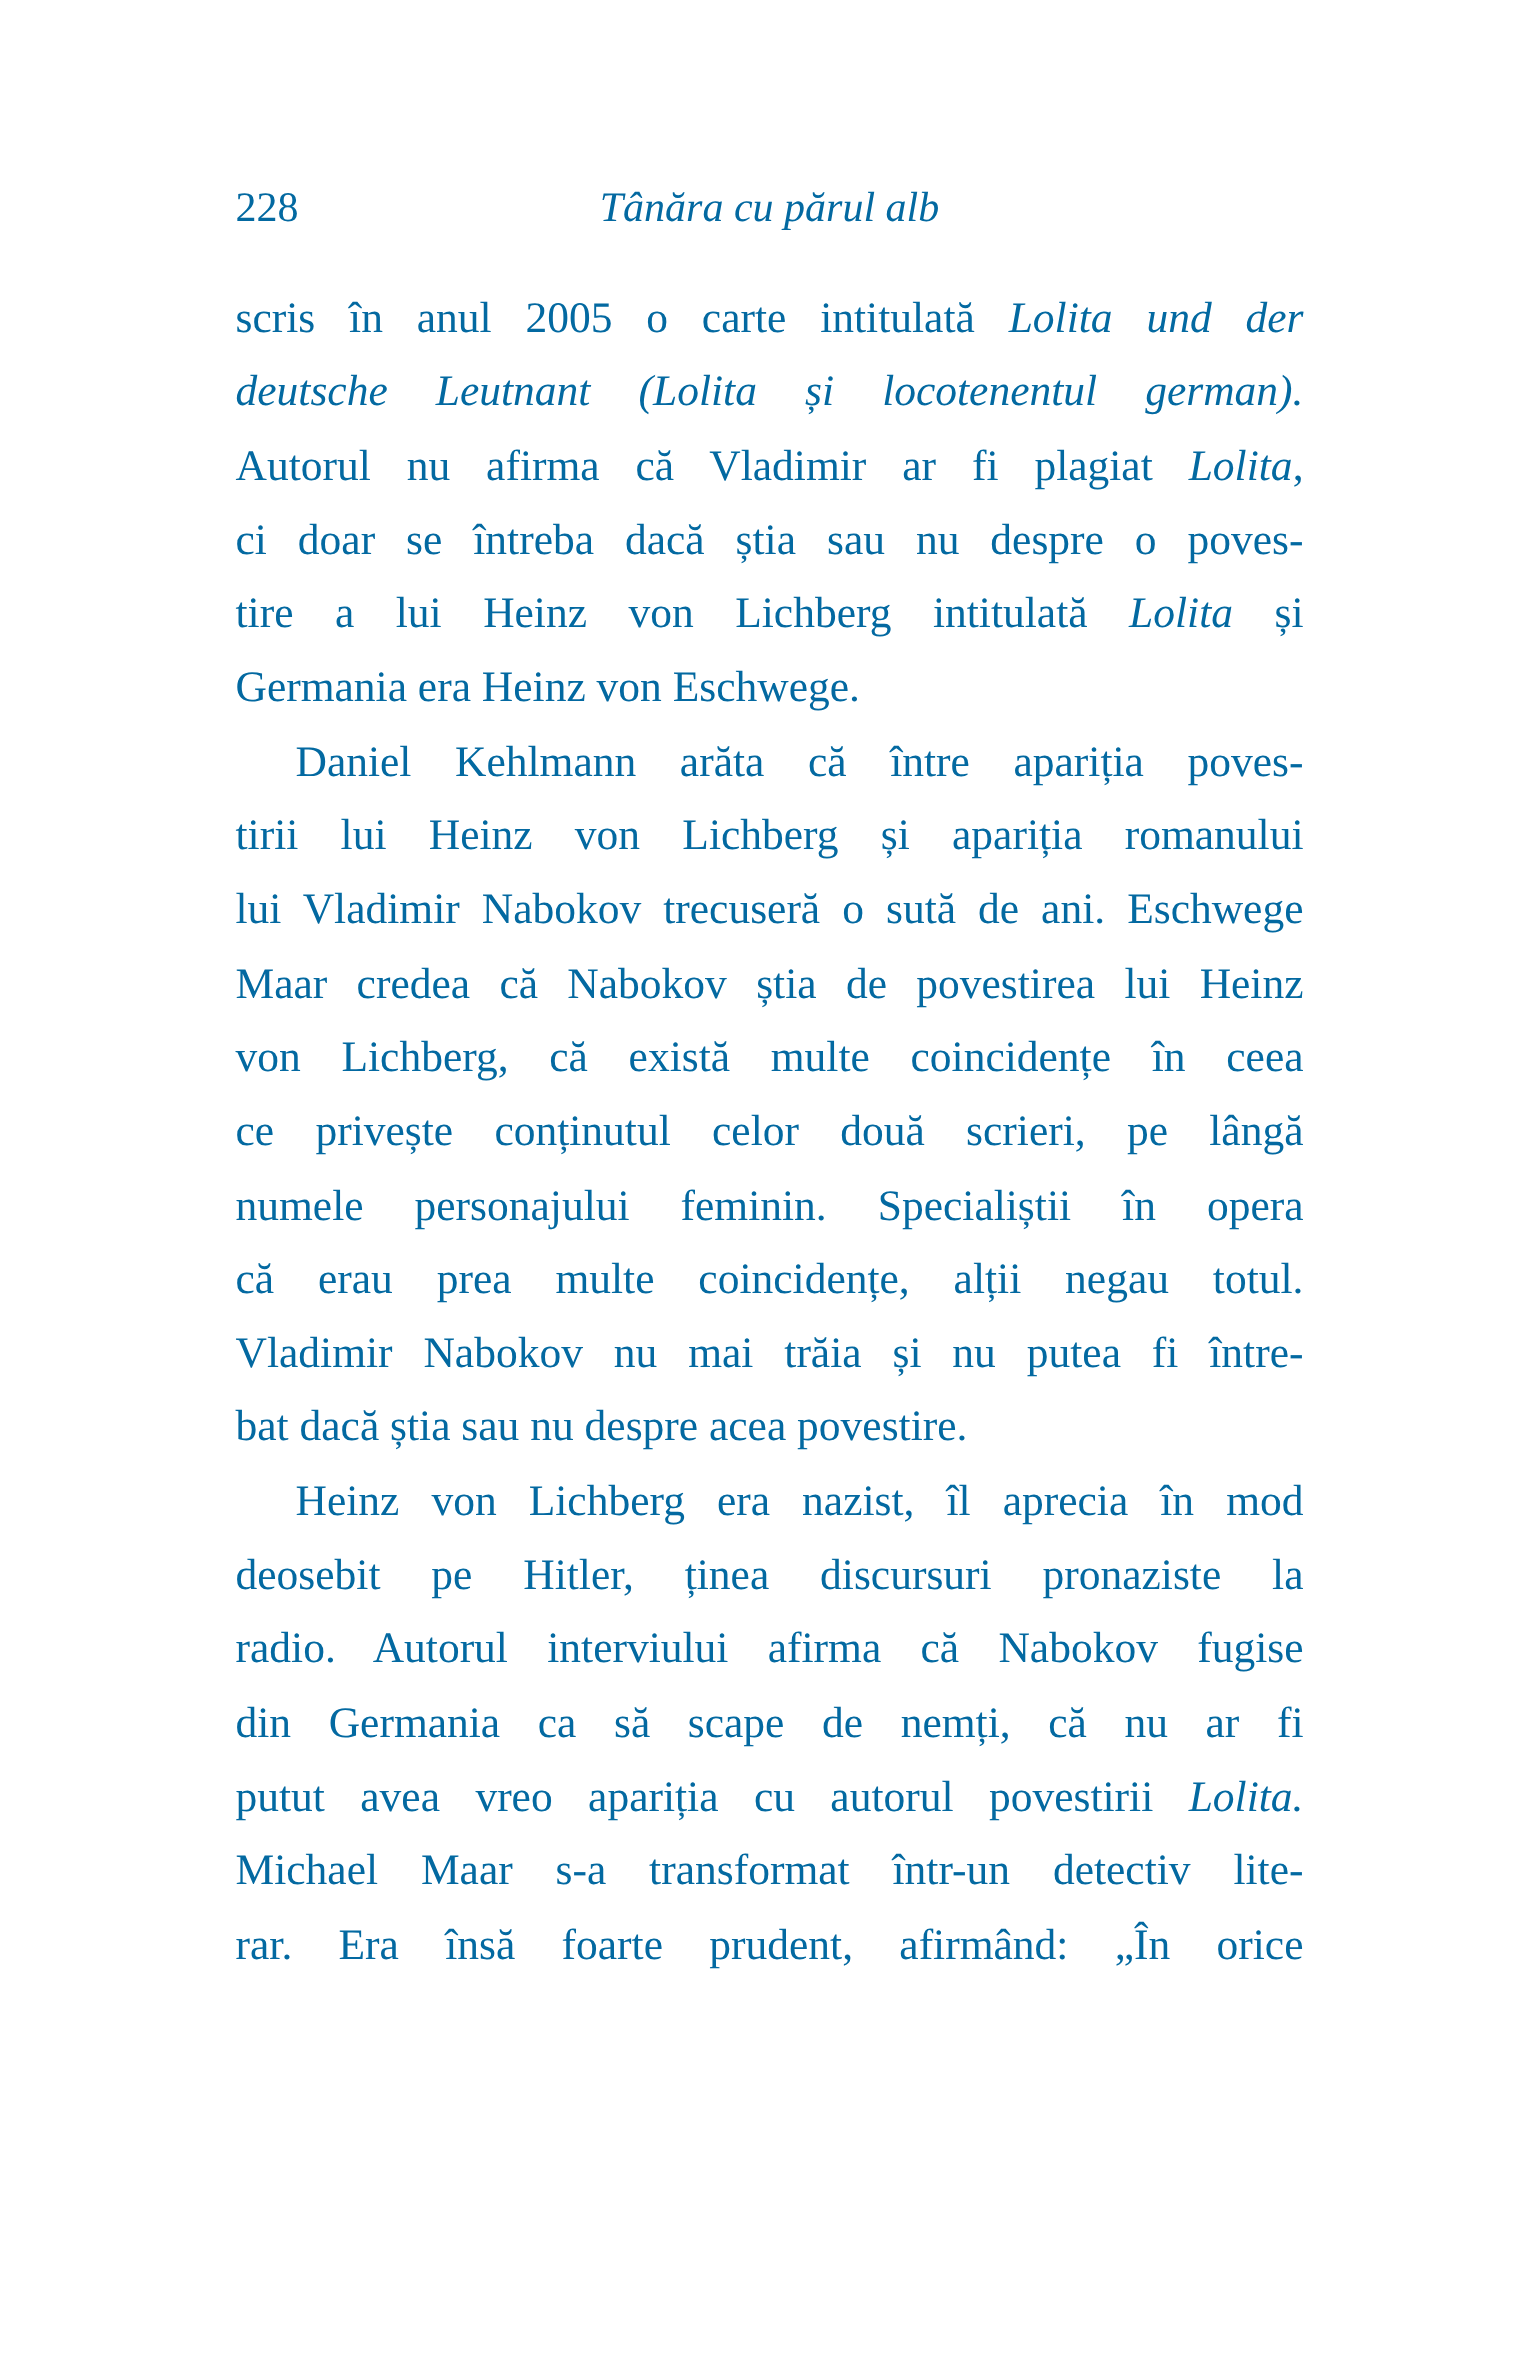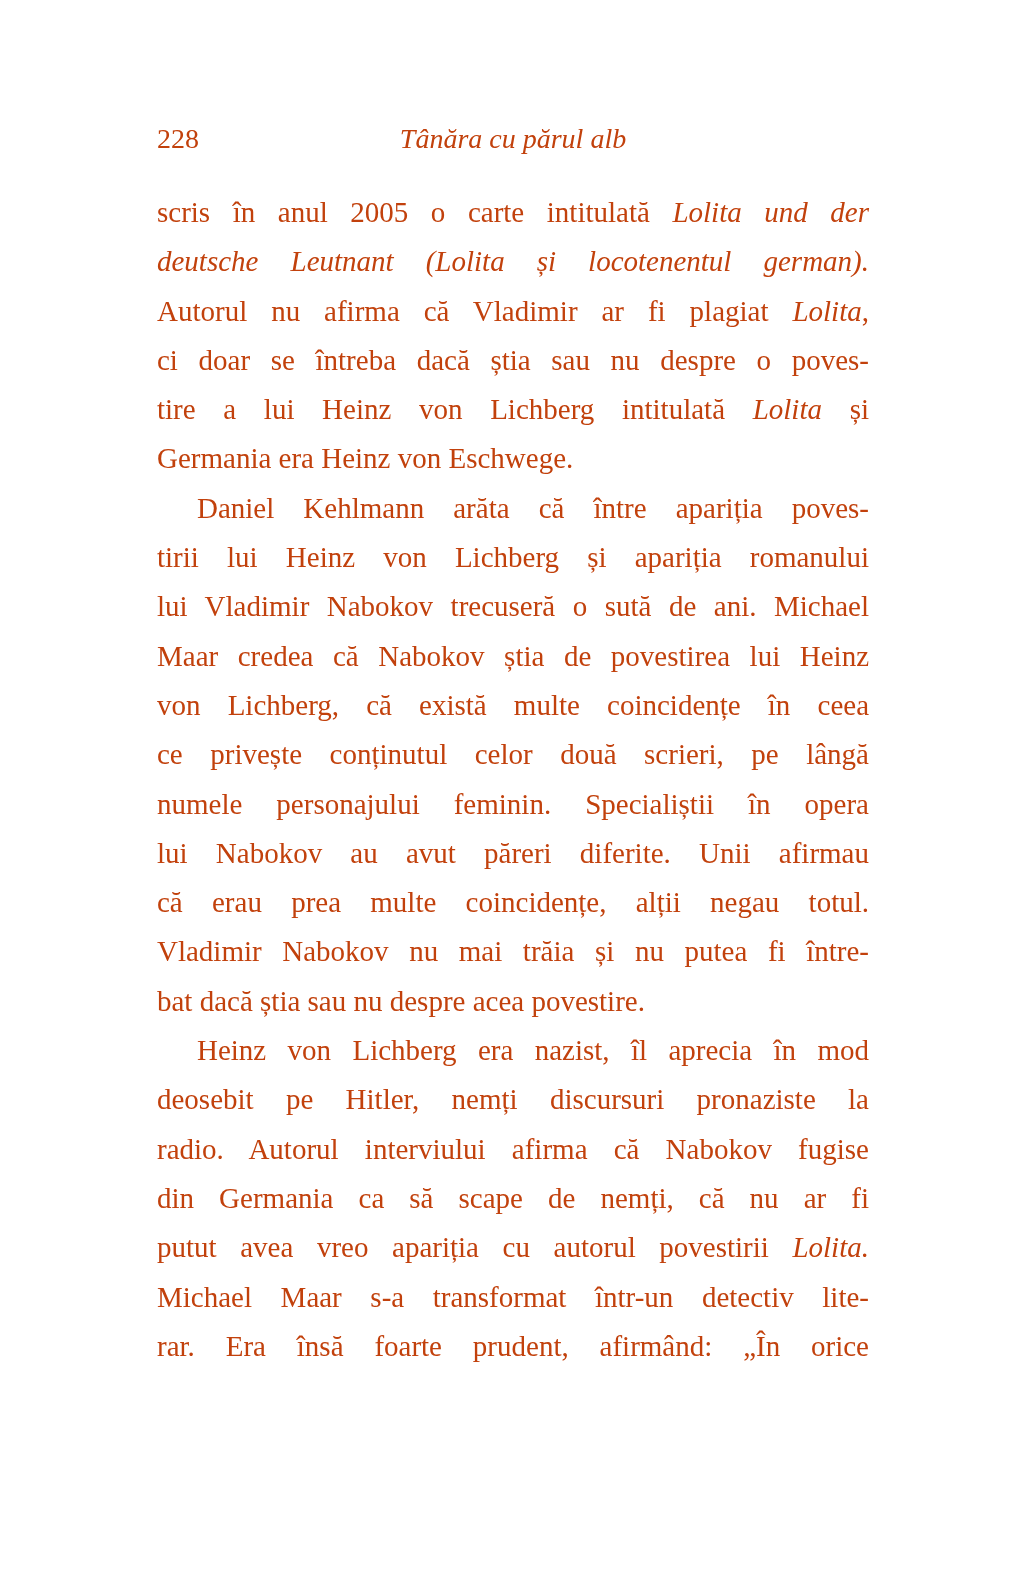--- a/index.html
+++ b/index.html
@@ -5,21 +5,21 @@
   html, body {
     margin: 0;
     padding: 0;
     background: #ffffff;
   }
   .page {
     position: relative;
     width: 900px;
     height: 1575px;
     background: #ffffff;
-    color: #c2410c;
+    color: #0369a1;
     font-family: "Liberation Serif", "DejaVu Serif", serif;
     overflow: hidden;
   }
   .running-header {
     position: absolute;
     left: 157px;
     top: 123px;
     width: 712px;
     height: 34px;
     font-size: 28px;
@@ -77,33 +77,32 @@
         <div class="line"><span>scris în anul 2005 o carte intitulată </span><span class="i">Lolita und der</span></div>
         <div class="line"><span class="i">deutsche Leutnant (Lolita și locotenentul german).</span></div>
         <div class="line"><span>Autorul nu afirma că Vladimir ar fi plagiat </span><span class="i">Lolita</span><span>,</span></div>
         <div class="line"><span>ci doar se întreba dacă știa sau nu despre o poves-</span></div>
         <div class="line"><span>tire a lui Heinz von Lichberg intitulată </span><span class="i">Lolita</span><span> și</span></div>
         <div class="line last"><span>Germania era Heinz von Eschwege.</span></div>
       </div>
       <div class="paragraph">
         <div class="line indent"><span>Daniel Kehlmann arăta că între apariția poves-</span></div>
         <div class="line"><span>tirii lui Heinz von Lichberg și apariția romanului</span></div>
-        <div class="line"><span>lui Vladimir Nabokov trecuseră o sută de ani. Michael</span></div>
+        <div class="line"><span>lui Vladimir Nabokov trecuseră o sută de ani. Eschwege</span></div>
         <div class="line"><span>Maar credea că Nabokov știa de povestirea lui Heinz</span></div>
         <div class="line"><span>von Lichberg, că există multe coincidențe în ceea</span></div>
         <div class="line"><span>ce privește conținutul celor două scrieri, pe lângă</span></div>
         <div class="line"><span>numele personajului feminin. Specialiștii în opera</span></div>
-        <div class="line"><span>lui Nabokov au avut păreri diferite. Unii afirmau</span></div>
         <div class="line"><span>că erau prea multe coincidențe, alții negau totul.</span></div>
         <div class="line"><span>Vladimir Nabokov nu mai trăia și nu putea fi între-</span></div>
         <div class="line last"><span>bat dacă știa sau nu despre acea povestire.</span></div>
       </div>
       <div class="paragraph">
         <div class="line indent"><span>Heinz von Lichberg era nazist, îl aprecia în mod</span></div>
-        <div class="line"><span>deosebit pe Hitler, nemți discursuri pronaziste la</span></div>
+        <div class="line"><span>deosebit pe Hitler, ținea discursuri pronaziste la</span></div>
         <div class="line"><span>radio. Autorul interviului afirma că Nabokov fugise</span></div>
         <div class="line"><span>din Germania ca să scape de nemți, că nu ar fi</span></div>
         <div class="line"><span>putut avea vreo apariția cu autorul povestirii </span><span class="i">Lolita.</span></div>
         <div class="line"><span>Michael Maar s-a transformat într-un detectiv lite-</span></div>
         <div class="line"><span>rar. Era însă foarte prudent, afirmând: „În orice</span></div>
       </div>
     </main>
 </div>
 
 </body></html>

